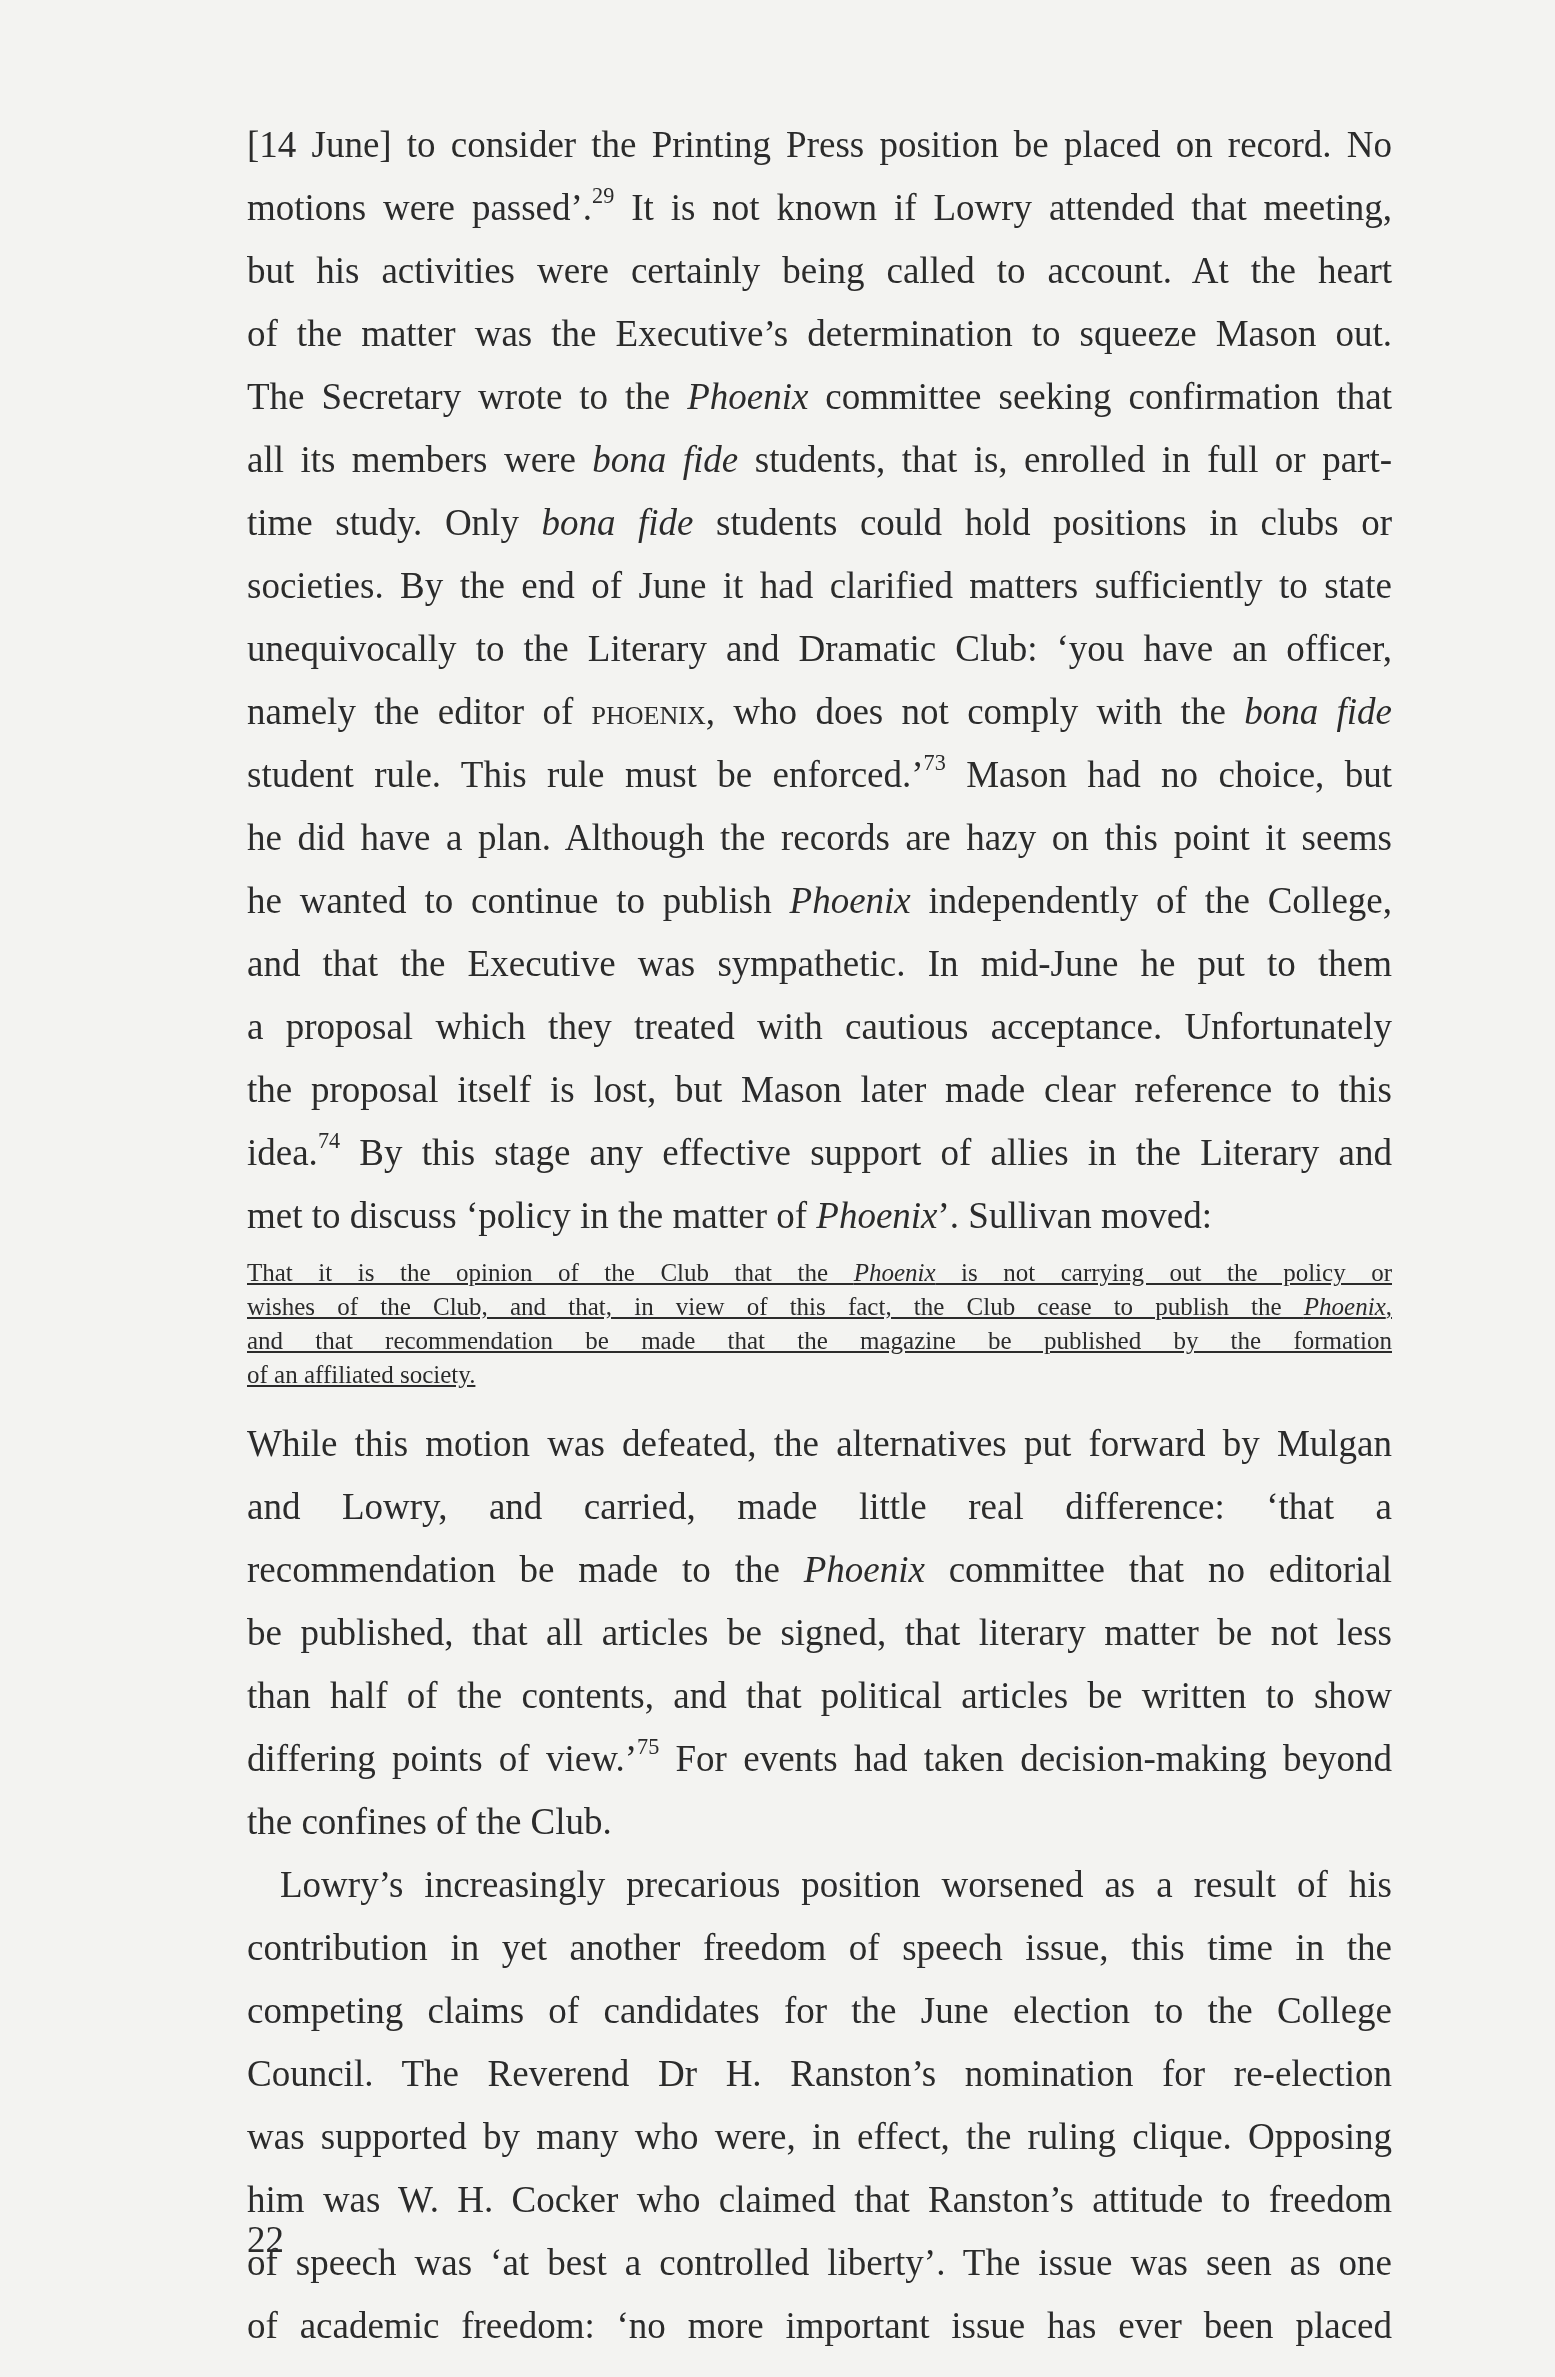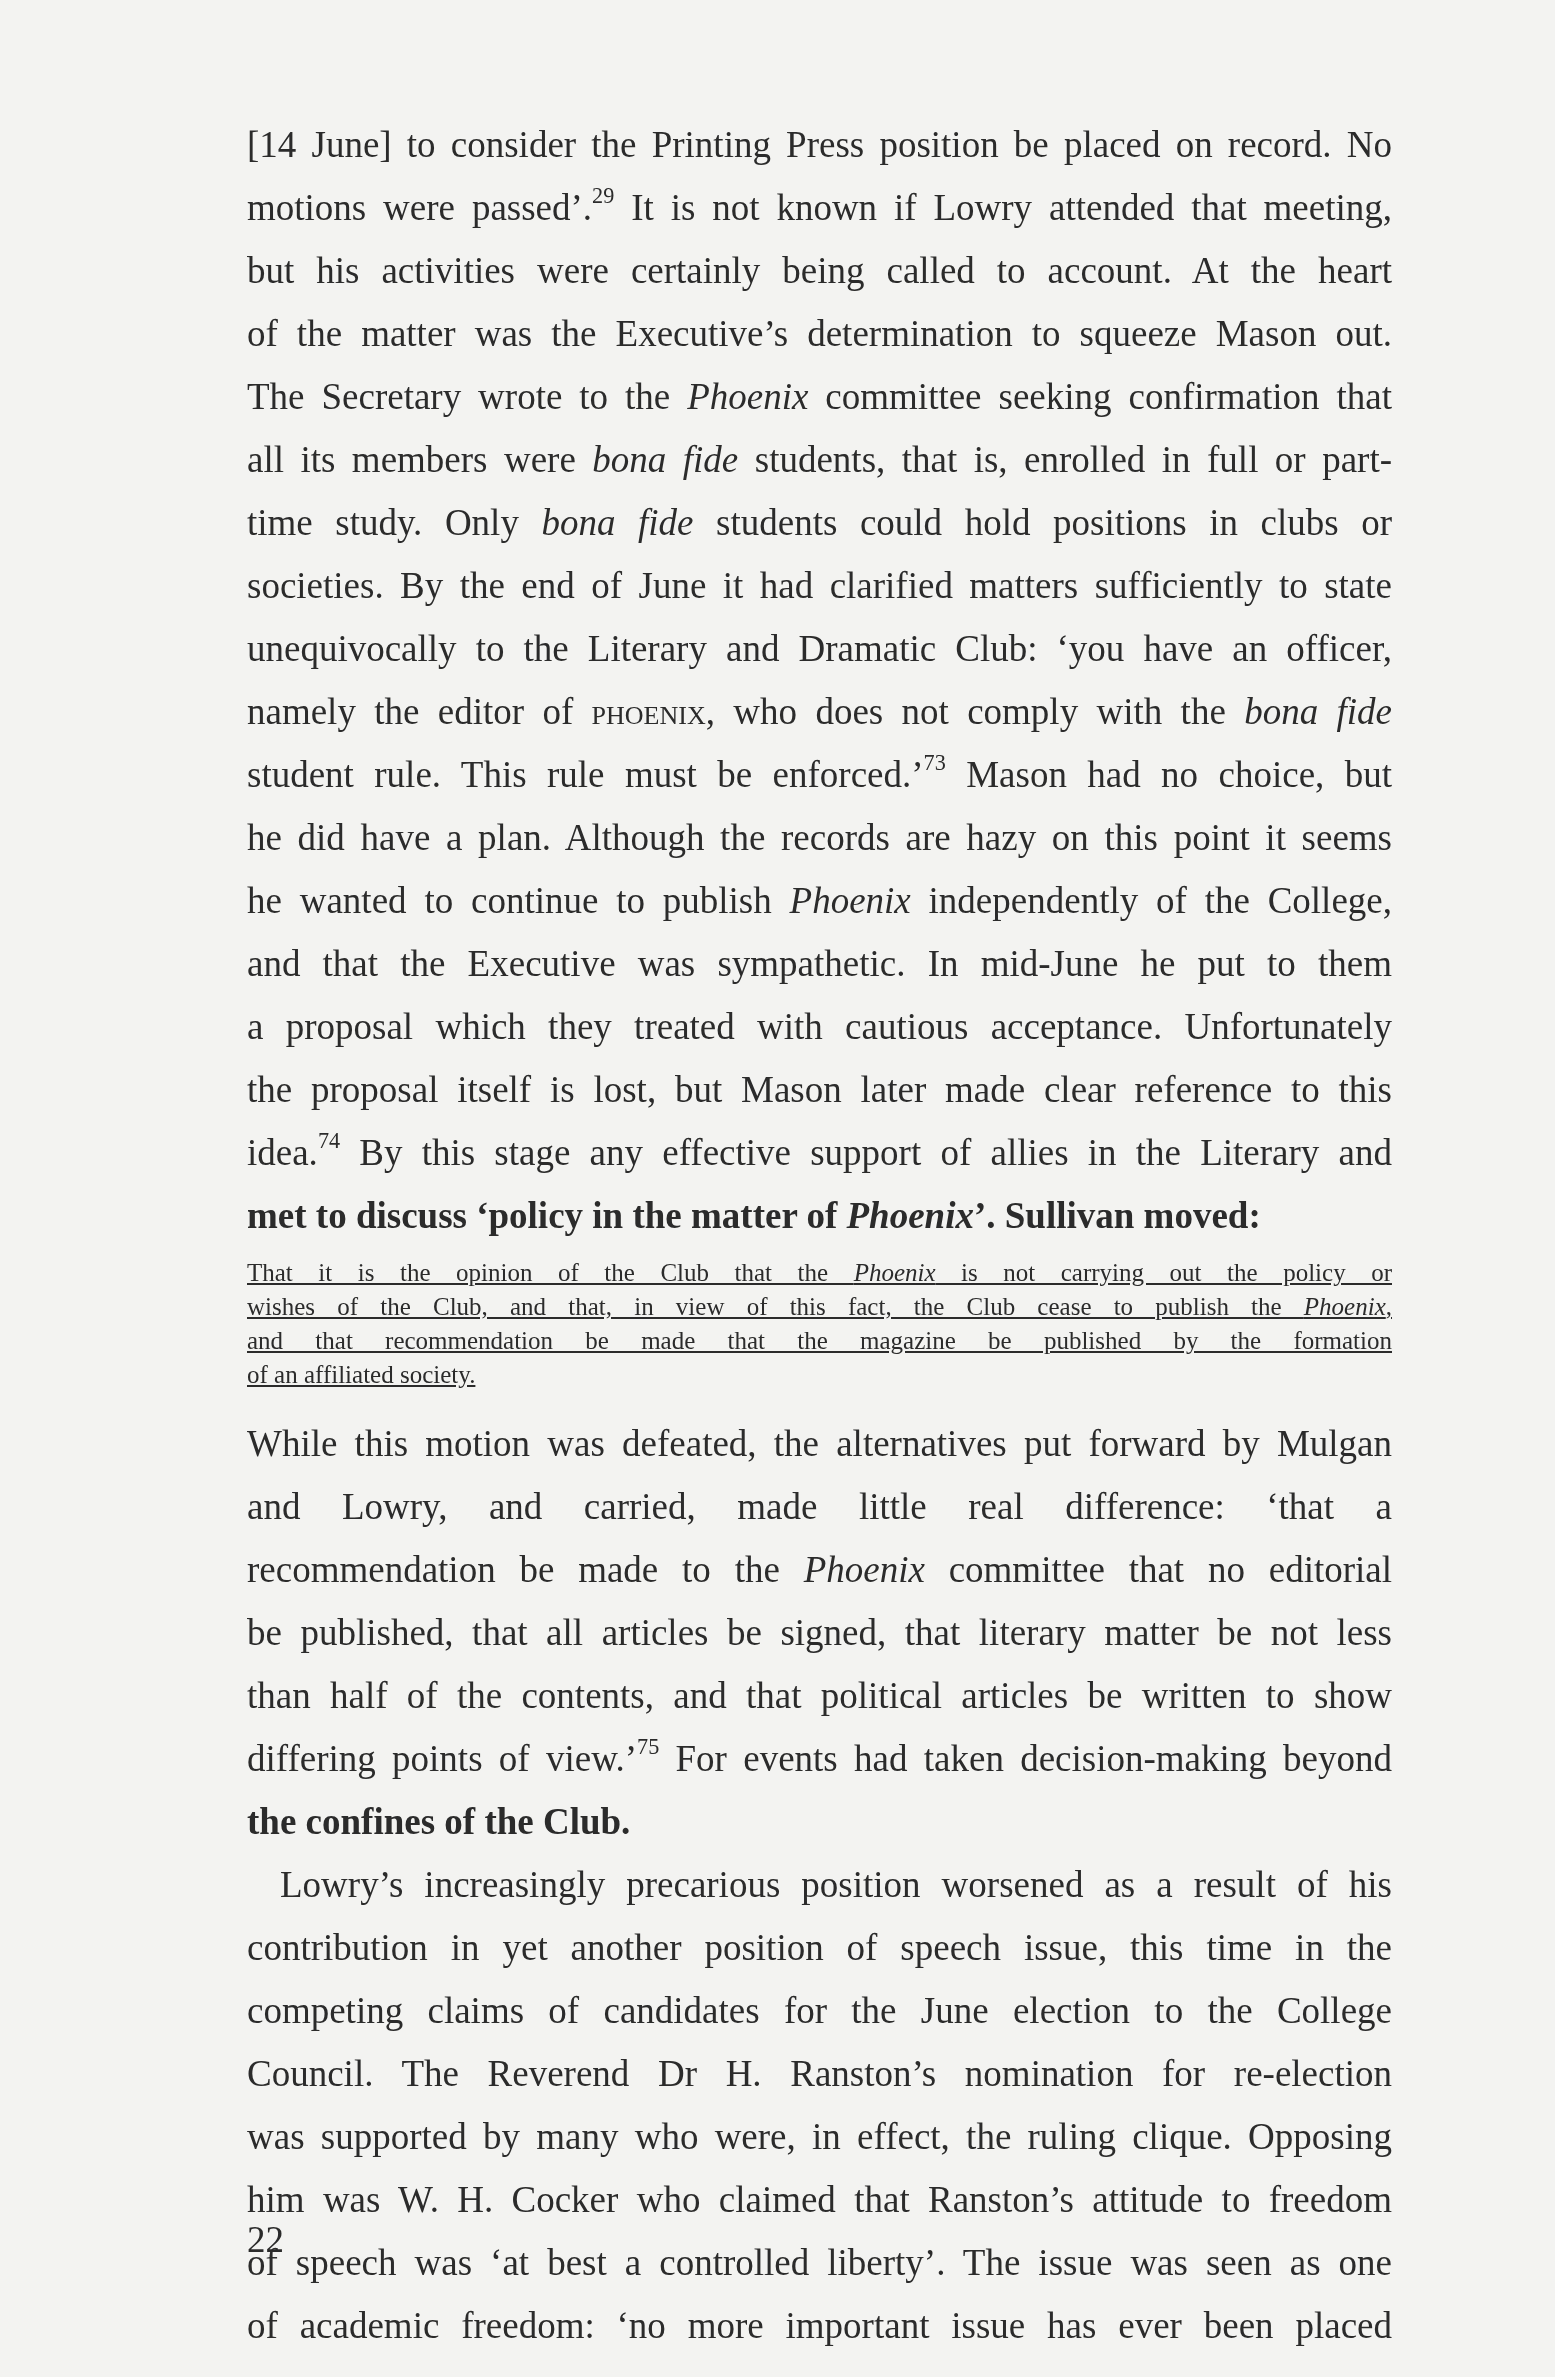--- a/index.html
+++ b/index.html
@@ -1,21 +1,21 @@
 <!DOCTYPE html>
 <html style="font-size:10.7px"><head>
 <meta charset="utf-8">
 <style>
   html, body { margin:0; padding:0; }
   body { width:1555px; height:2377px; background:#f3f3f1; position:relative; overflow:hidden;
          font-family:"Liberation Serif","DejaVu Serif",serif; color:#2b2b2b; }
   .page { position:absolute; left:247px; top:113px; width:1145px; }
   .line { display:block; font-size:37px; line-height:63px; height:63px; white-space:nowrap;
           text-align:justify; text-align-last:justify; }
-  .line.last { text-align-last:left;font-weight:bold; }
+  .line.last { text-align-last:left; }
   .indent { padding-left:33px; }
   sup { font-size:0.6em; line-height:0; vertical-align:0.75em; }
   .quote { margin-top:9.3px; margin-bottom:20px;text-decoration:underline; }
   .qline { display:block; font-size:25px; line-height:34px; height:34px; white-space:nowrap;
            text-align:justify; text-align-last:justify; }
   .qline.last { text-align-last:left; }
   .sc { font-variant:small-caps; }
   .pagenum { position:absolute; left:247px; top:2218px; font-size:37px; }
 </style>
 </head>
@@ -52,21 +52,21 @@
       <span class="line">While this motion was defeated, the alternatives put forward by Mulgan</span>
       <span class="line">and Lowry, and carried, made little real difference: ‘that a</span>
       <span class="line">recommendation be made to the <i>Phoenix</i> committee that no editorial</span>
       <span class="line">be published, that all articles be signed, that literary matter be not less</span>
       <span class="line">than half of the contents, and that political articles be written to show</span>
       <span class="line">differing points of view.’<sup>75</sup> For events had taken decision-making beyond</span>
       <span class="line last">the confines of the Club.</span>
     </div>
   <div id="p3">
       <span class="line indent">Lowry’s increasingly precarious position worsened as a result of his</span>
-      <span class="line">contribution in yet another position of speech issue, this time in the</span>
+      <span class="line">contribution in yet another freedom of speech issue, this time in the</span>
       <span class="line">competing claims of candidates for the June election to the College</span>
       <span class="line">Council. The Reverend Dr H. Ranston’s nomination for re-election</span>
       <span class="line">was supported by many who were, in effect, the ruling clique. Opposing</span>
       <span class="line">him was W. H. Cocker who claimed that Ranston’s attitude to freedom</span>
       <span class="line">of speech was ‘at best a controlled liberty’. The issue was seen as one</span>
       <span class="line">of academic freedom: ‘no more important issue has ever been placed</span>
     </div>
 
 </div>
 

